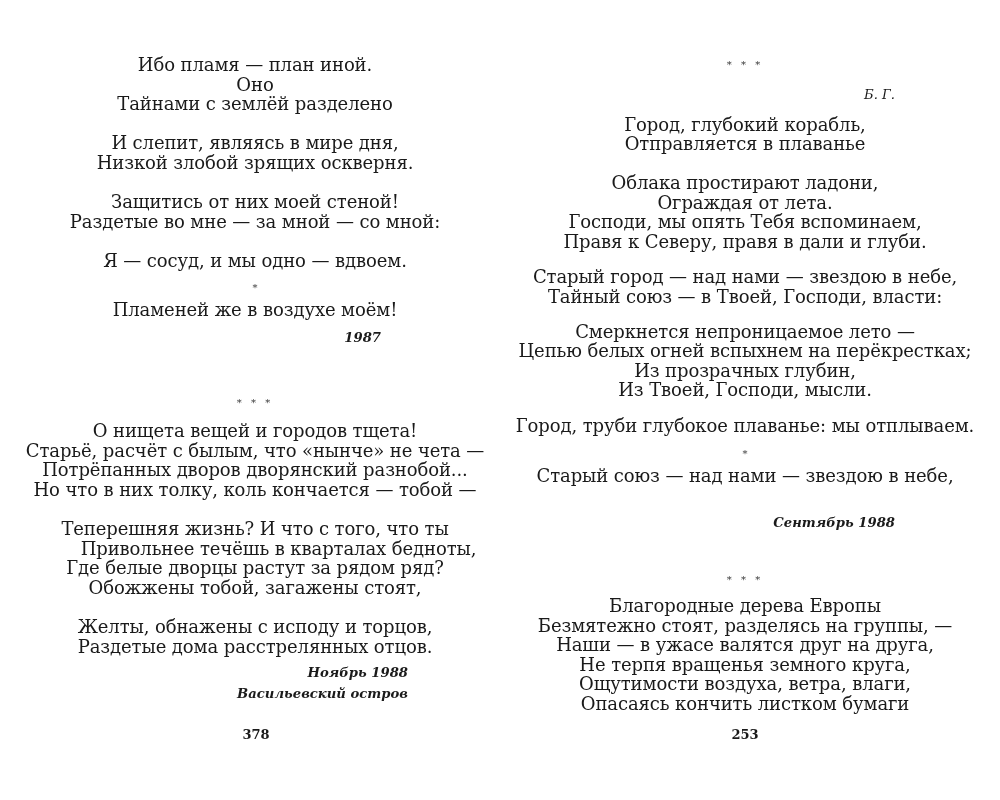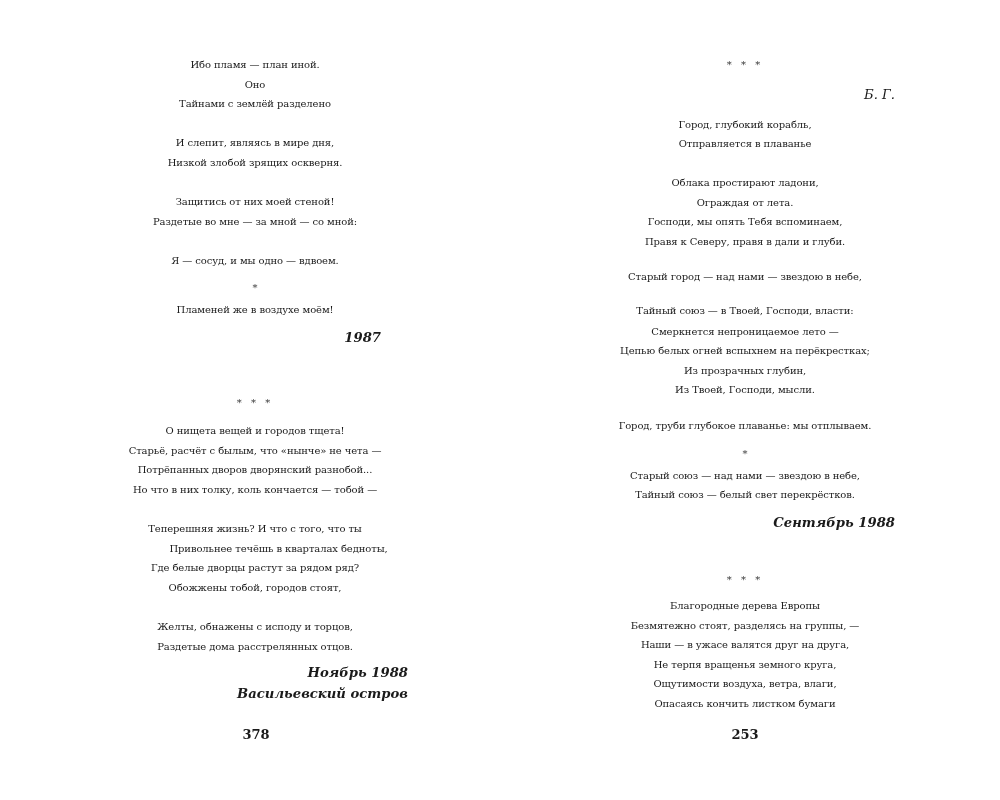--- a/index.html
+++ b/index.html
@@ -2,21 +2,21 @@
 <html><head>
 <meta charset="utf-8">
 <style>
   html, body { margin: 0; padding: 0; background: #ffffff; }
   body { width: 1000px; height: 800px; position: relative; overflow: hidden;
          font-family: "DejaVu Serif", "Liberation Serif", serif; color: #1a1a1a; }
   .page { position: absolute; top: 0; height: 800px; }
   .page-left { left: 0; width: 500px; }
   .page-right { left: 500px; width: 500px; }
   .line { position: absolute; left: 0; right: 0; text-align: center;
-          font-size: 10px; line-height: 19px; white-space: nowrap; letter-spacing: -0.1px; }
+          font-size: 18px; line-height: 19px; white-space: nowrap; letter-spacing: -0.1px; }
   .stars { font-size: 10px; letter-spacing: 3px; color: #333; }
   .star-single { font-size: 10px; color: #333; }
   .sig { position: absolute; font-style: italic; font-weight: bold; font-size: 13.2px;
          line-height: 19px; white-space: nowrap; text-align: right; }
   .pagenum { position: absolute; font-size: 13px; font-weight: bold; width: 60px; text-align: center; }
 </style>
 </head>
 <body>
 
 <div class="page page-left">
@@ -40,21 +40,21 @@
   <div style="position:absolute; left:0; width:510px; top:0; height:800px;">
     <div class="line stars" style="top:393px;">* * *</div>
     <div class="line" style="top:421px;">О нищета вещей и городов тщета!</div>
     <div class="line" style="top:441px;">Старьё, расчёт с былым, что «нынче» не чета —</div>
     <div class="line" style="top:460px;">Потрёпанных дворов дворянский разнобой...</div>
     <div class="line" style="top:480px;">Но что в них толку, коль кончается — тобой —</div>
 
     <div class="line" style="top:519px;">Теперешняя жизнь? И что с того, что ты</div>
     <div class="line" style="top:539px;padding-left:47px;">Привольнее течёшь в кварталах бедноты,</div>
     <div class="line" style="top:558px;">Где белые дворцы растут за рядом ряд?</div>
-    <div class="line" style="top:578px;">Обожжены тобой, городов стоят,</div>
+    <div class="line" style="top:578px;">Обожжены тобой, загажены стоят,</div>
 
     <div class="line" style="top:617px;">Желты, обнажены с исподу и торцов,</div>
     <div class="line" style="top:637px;">Раздетые дома расстрелянных отцов.</div>
   </div>
   <div class="sig" style="right:92px; top:663px;">Ноябрь 1988</div>
   <div class="sig" style="right:92px; top:684px;">Васильевский остров</div>
 
   <div class="pagenum" style="left:226px; top:727px;">378</div>
 </div>
 
@@ -63,31 +63,30 @@
     <div class="line stars" style="top:55px;">* * *</div>
 
     <div class="line" style="top:115px;">Город, глубокий корабль,</div>
     <div class="line" style="top:134px;">Отправляется в плаванье</div>
     <div class="line" style="top:173px;">Облака простирают ладони,</div>
     <div class="line" style="top:193px;">Ограждая от лета.</div>
     <div class="line" style="top:212px;">Господи, мы опять Тебя вспоминаем,</div>
     <div class="line" style="top:232px;">Правя к Северу, правя в дали и глуби.</div>
 
     <div class="line" style="top:267px;">Старый город — над нами — звездою в небе,</div>
-    <div class="line" style="top:301px;">Тайный союз — в Твоей, Господи, власти:</div>
+    <div class="line" style="top:287px;">Тайный союз — в Твоей, Господи, власти:</div>
 
     <div class="line" style="top:322px;">Смеркнется непроницаемое лето —</div>
     <div class="line" style="top:341px;">Цепью белых огней вспыхнем на перёкрестках;</div>
     <div class="line" style="top:361px;">Из прозрачных глубин,</div>
     <div class="line" style="top:380px;">Из Твоей, Господи, мысли.</div>
 
     <div class="line" style="top:416px;">Город, труби глубокое плаванье: мы отплываем.</div>
     <div class="line star-single" style="top:444px;">*</div>
     <div class="line" style="top:466px;">Старый союз — над нами — звездою в небе,</div>
-    <div class="line" style="top:485px;">Тайный союз — белый свет перекрёстков.</div>
 
     <div class="line stars" style="top:570px;">* * *</div>
     <div class="line" style="top:596px;">Благородные дерева Европы</div>
     <div class="line" style="top:616px;">Безмятежно стоят, разделясь на группы, —</div>
     <div class="line" style="top:635px;">Наши — в ужасе валятся друг на друга,</div>
     <div class="line" style="top:655px;">Не терпя вращенья земного круга,</div>
     <div class="line" style="top:674px;">Ощутимости воздуха, ветра, влаги,</div>
     <div class="line" style="top:694px;">Опасаясь кончить листком бумаги</div>
   </div>
 

